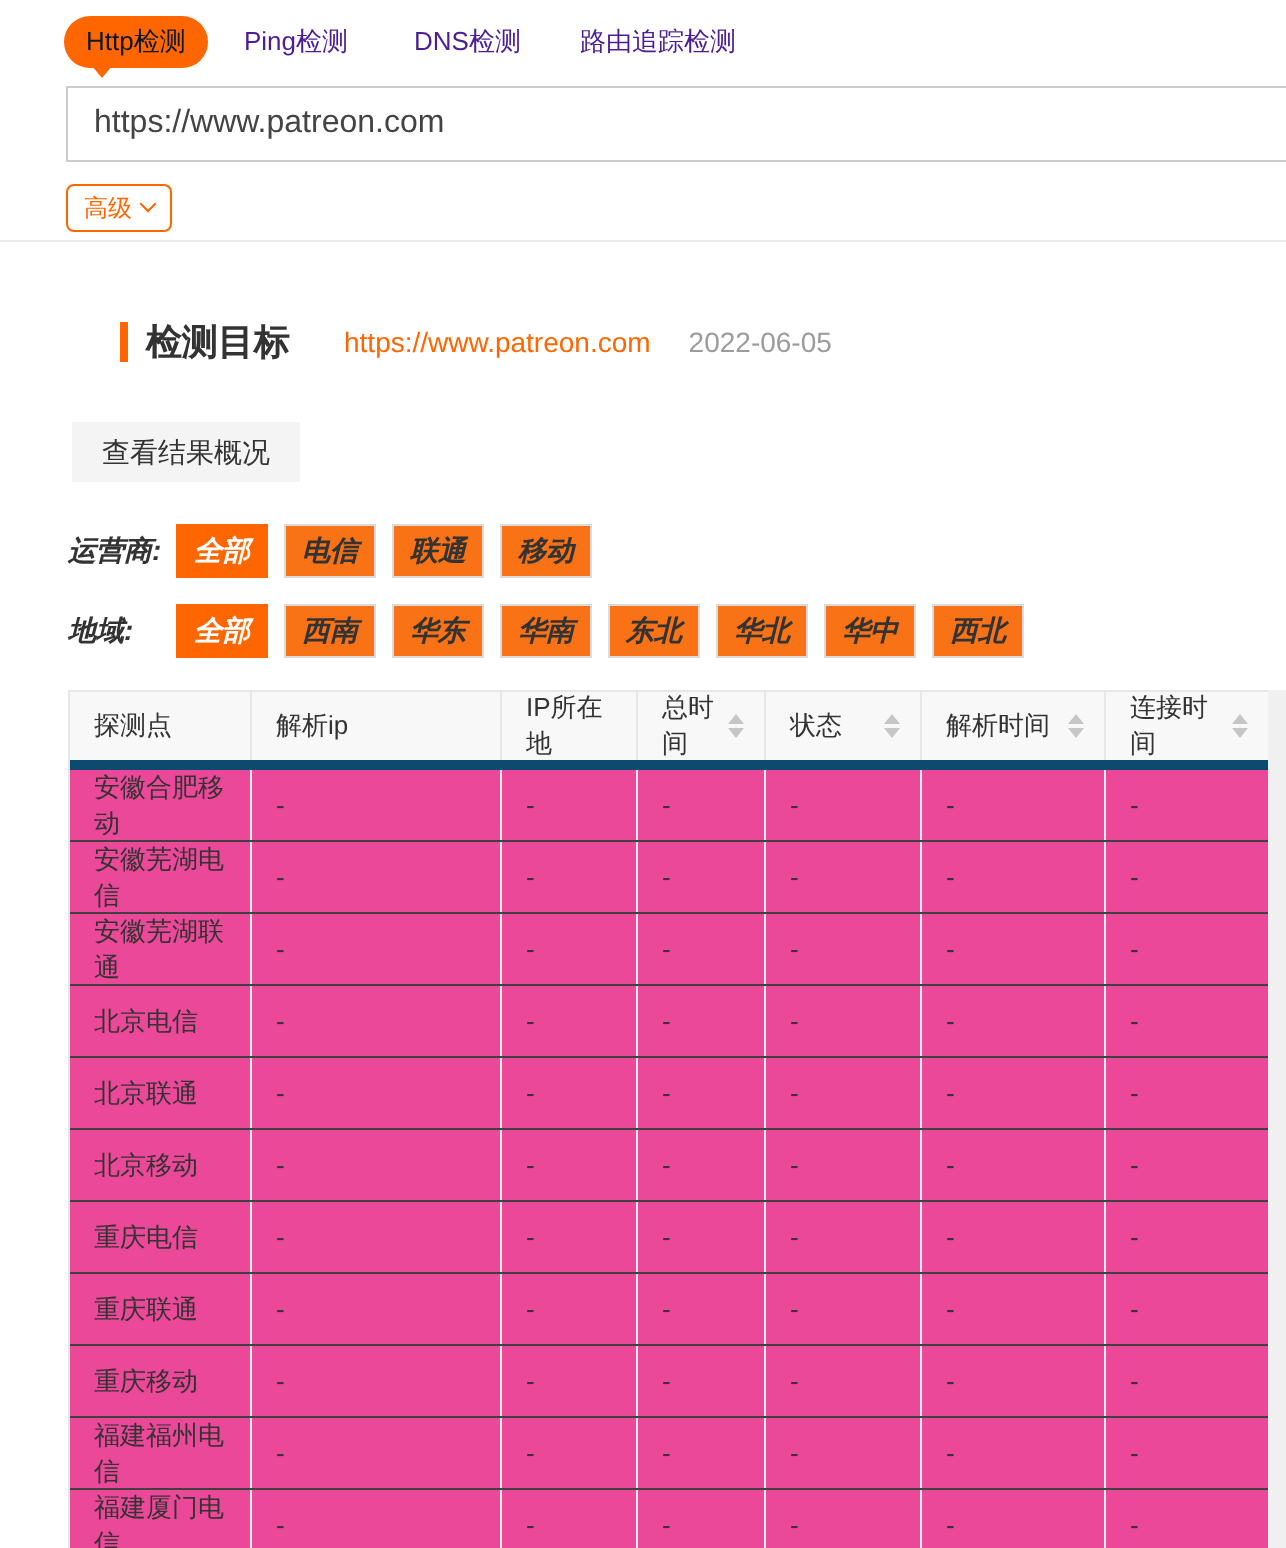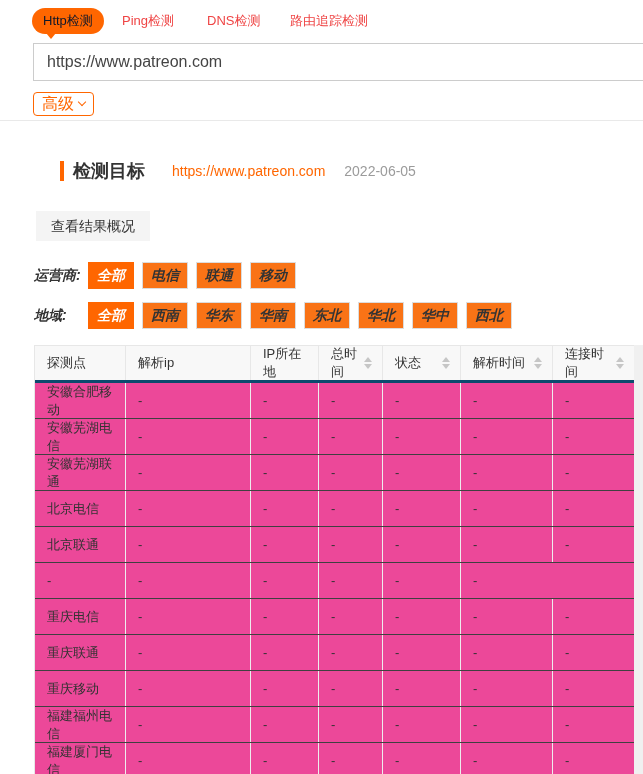--- a/index.html
+++ b/index.html
@@ -1,35 +1,35 @@
 <!DOCTYPE html>
 <html><head>
 <meta charset="utf-8">
 <style>
   * { margin:0; padding:0; box-sizing:border-box; }
   html,body { width:643px; height:774px; background:#fff; overflow:hidden; }
   body { position:relative; font-family:"Liberation Sans","DejaVu Sans",sans-serif; color:#333; }
 
   
   .nav { position:absolute; left:0; top:8px; height:26px; width:100%; }
-  .nav-tab { position:absolute; top:0; height:26px; line-height:26px; font-size:13px; color:#ef4444; cursor:pointer; white-space:nowrap; }
+  .nav-tab { position:absolute; top:0; height:26px; line-height:26px; font-size:13px; color:#4c1d95; cursor:pointer; white-space:nowrap; }
   .nav-tab:nth-child(1){ left:32px; }
   .nav-tab:nth-child(2){ left:122px; }
   .nav-tab:nth-child(3){ left:207px; }
   .nav-tab:nth-child(4){ left:290px; }
   .nav-tab.active { background:#ff6600; color:#0f172a; padding:0 11px; border-radius:13px; }
   .nav-tab.active .ptr { position:absolute; left:14px; bottom:-5px; width:0; height:0;
       border-left:5px solid transparent; border-right:5px solid transparent; border-top:6px solid #ff6600; }
 
   
   .url-input { position:absolute; left:33px; top:43px; right:-2px; height:38px;
       border:1px solid #ccc; padding:0 13px; font-size:16px; color:#444; outline:none;
       font-family:"Liberation Sans","DejaVu Sans",sans-serif; }
   .adv-btn { position:absolute; left:33px; top:92px; height:24px; display:inline-flex; align-items:center;
-      border:1px solid #ff6600; border-radius:4px; color:#ff6600; font-size:16px; padding:0 8px;
+      border:1px solid #ff6600; border-radius:4px; color:#ff6600; font-size:12px; padding:0 8px;
       background:#fff; cursor:pointer; }
   .chev { display:inline-block; width:6px; height:6px; border-right:1px solid #ff6600; border-bottom:1px solid #ff6600;
       transform:rotate(45deg); margin-left:5px; margin-top:-4px; }
 
   .divider { position:absolute; left:0; top:120px; width:100%; border-bottom:1px solid #e9e9e9; }
 
   
   .target-row { position:absolute; left:36px; top:159px; height:24px; display:flex; align-items:center;padding-left:24px; }
   .accent-bar { width:4px; height:20px; background:#ff6600; }
   .target-title { font-size:18px; font-weight:bold; color:#333; margin-left:9px; }
@@ -50,21 +50,21 @@
   .fbtn { width:46px; height:27px; line-height:25px; text-align:center; font-size:14px; font-weight:bold;
       color:#333; background:#f97316; border:1px solid #dcdcdc; cursor:pointer; }
   .fbtn.active { background:#ff6600; border-color:#ff6600; color:#fff; }
 
   
   .dtable { position:absolute; left:34px; top:345px; width:601px; border:1px solid #e7e7e7; border-bottom:none; }
   .grid { display:grid; grid-template-columns:91px 125px 68px 64px 78px 92px 81px; }
   .th { height:34px; display:flex; align-items:center; background:#f8f8f8; font-size:13px; color:#333;
       padding:0 10px 0 12px; border-right:1px solid #e7e7e7; }
   .th:last-child { border-right:none; }
-  .thead { border-bottom:3px solid #0c4a6e; }
+  .thead { border-bottom:5px solid #0c4a6e; }
   .tr { border-bottom:1px solid #404040; background:#ec4899; }
   .td { height:35px; display:flex; align-items:center; font-size:13px; color:#333;
       padding:0 10px 0 12px; border-right:1px solid #ededed; }
   .td:last-child { border-right:none; }
   .sort { margin-left:auto; display:flex; flex-direction:column; align-items:center; cursor:pointer; }
   .sort i { display:block; width:0; height:0; border-left:4px solid transparent; border-right:4px solid transparent; }
   .sort .up { border-bottom:5px solid #c6c6c6; margin-bottom:2px; }
   .sort .dn { border-top:5px solid #c6c6c6; }
 
   .vscroll { position:absolute; right:0; top:345px; bottom:0; width:9px; background:#f0f0f0; }
@@ -203,20 +203,21 @@
       <div class="grid tr">
         <div class="td">北京联通</div>
         <div class="td">-</div>
         <div class="td">-</div>
         <div class="td">-</div>
         <div class="td">-</div>
         <div class="td">-</div>
         <div class="td">-</div>
       </div>
       <div class="grid tr">
+        <div class="td">北京移动</div>
         <div class="td">-</div>
         <div class="td">-</div>
         <div class="td">-</div>
         <div class="td">-</div>
         <div class="td">-</div>
         <div class="td">-</div>
       </div>
       <div class="grid tr">
         <div class="td">重庆电信</div>
         <div class="td">-</div>

